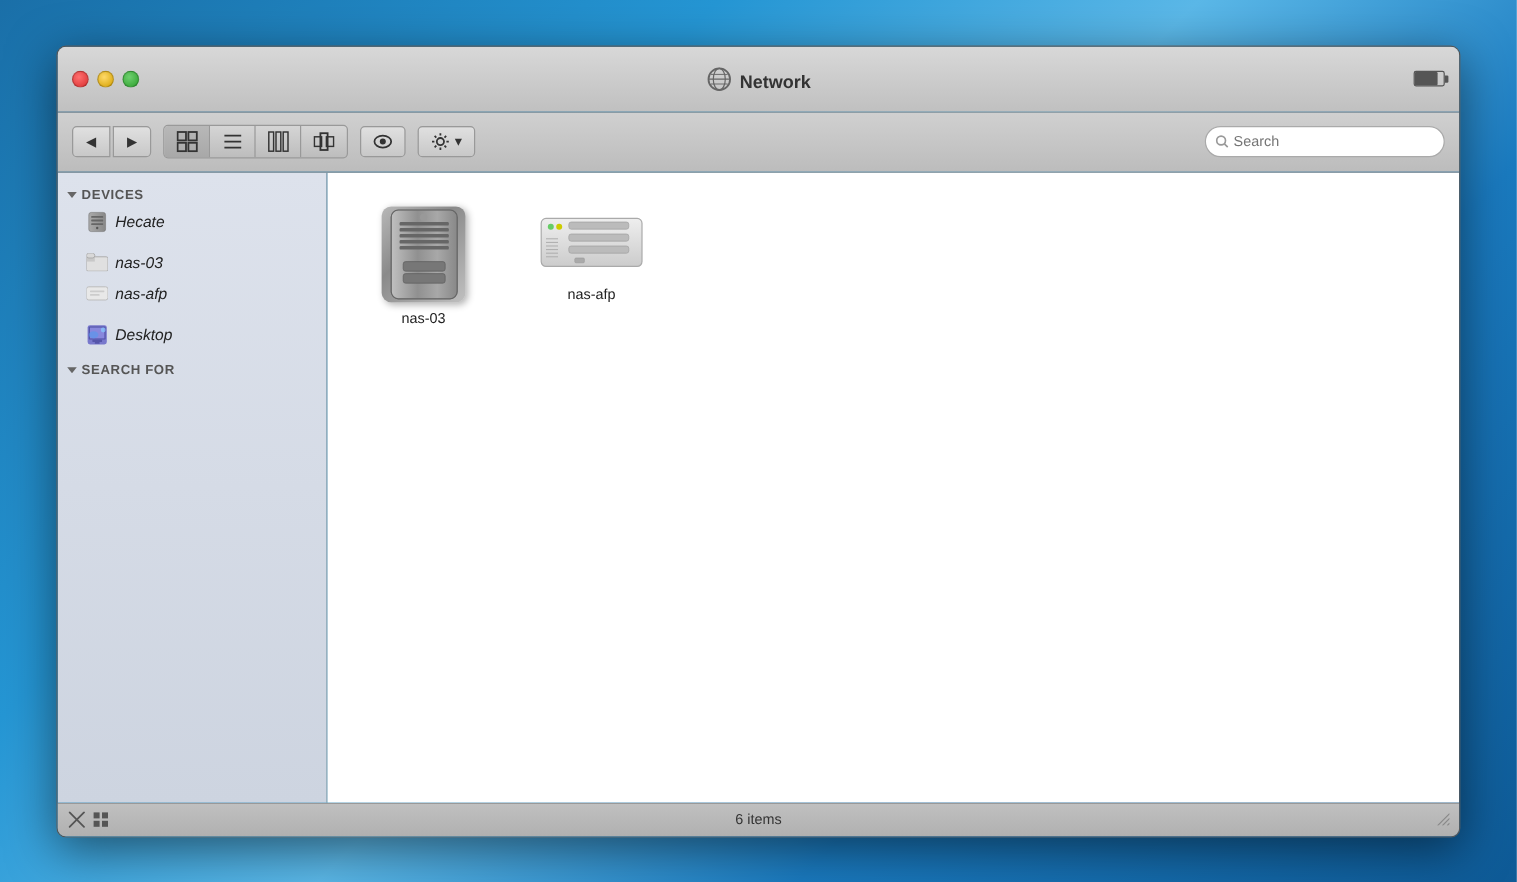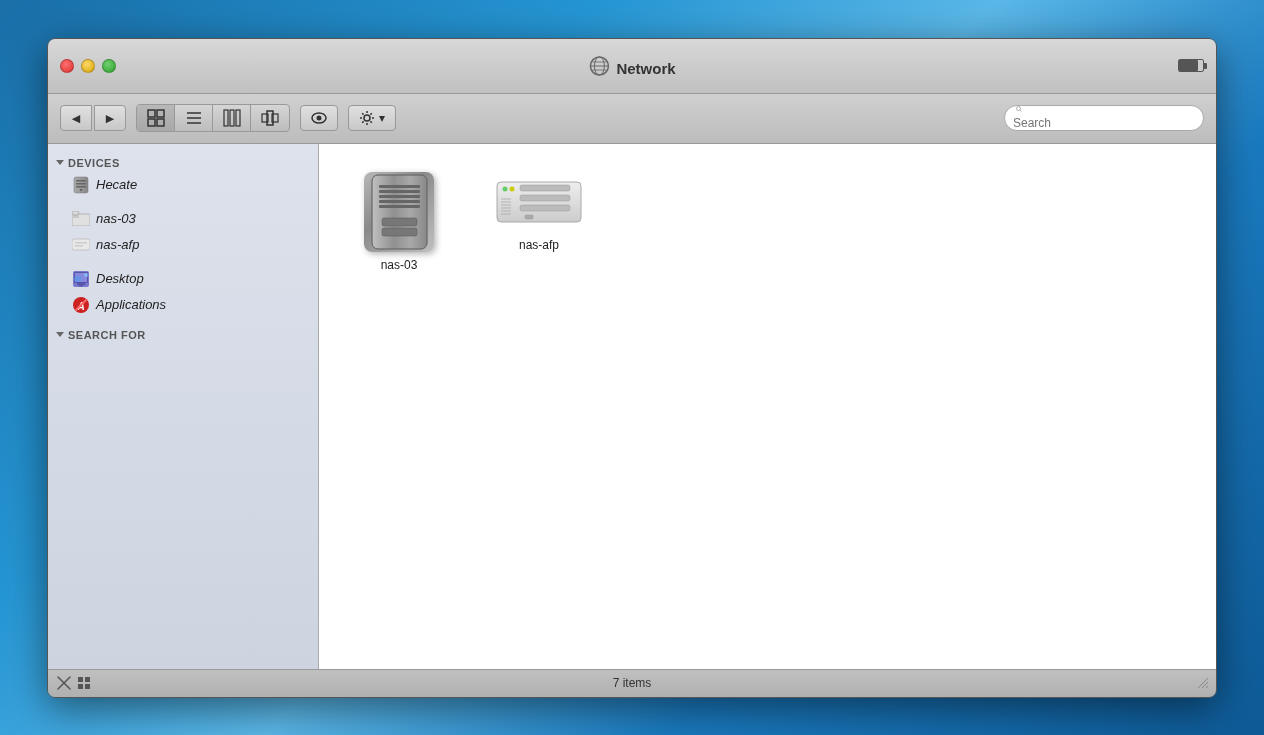--- a/index.html
+++ b/index.html
@@ -177,44 +177,43 @@
     }
 
     .search-box {
       margin-left: auto;
       width: 200px;
       height: 26px;
       background: white;
       border: 1px solid #aaa;
       border-radius: 13px;
       display: flex;
-      align-items: flex-start;
+      align-items: center;
       padding: 0 8px;
       gap: 4px;
-      flex-direction: column;
     }
 
     .search-box input {
       border: none;
       outline: none;
       font-size: 12px;
       width: 100%;
       background: transparent;
     }
 
     
     .main-area {
       flex: 1;
       display: flex;
       overflow: hidden;
     }
 
     
     .sidebar {
-      width: 271px;
+      width: 225px;
       background: linear-gradient(to bottom, #dde2ec, #cdd4e0);
       border-right: 1px solid #aaa;
       flex-shrink: 0;
       overflow-y: auto;
       padding: 10px 0;
       text-align: center;
     }
 
     .sidebar-section {
       margin-bottom: 8px;
@@ -505,30 +504,20 @@
               <rect x="5" y="13" width="8" height="2" rx="0.5" fill="#5555aa"></rect>
               <rect x="7" y="15" width="4" height="1.5" rx="0.5" fill="#5555aa"></rect>
               <circle cx="14" cy="5" r="2" fill="#88ccff" opacity="0.7"></circle>
               <ellipse cx="6" cy="9" rx="4" ry="3" fill="#5599ee" opacity="0.6"></ellipse>
             </svg>
           </div>
           <span>Desktop</span>
         </div>
 
 
-        <div class="sidebar-item">
-          <div class="sidebar-item-icon">
-            <svg width="18" height="18" viewBox="0 0 18 18">
-              <circle cx="9" cy="9" r="8" fill="#cc2222"></circle>
-              <text x="9" y="13.5" text-anchor="middle" font-size="10" fill="white" font-weight="bold">A</text>
-              <line x1="4" y1="14" x2="14" y2="4" stroke="#ff6666" stroke-width="2" stroke-linecap="round"></line>
-            </svg>
-          </div>
-          <span>Applications</span>
-        </div>
 
       </div>
 
       <div class="sidebar-section">
         <div class="sidebar-section-header">
           <div class="triangle triangle-down"></div>
           <span>SEARCH FOR</span>
         </div>
       </div>
     </div>
@@ -607,21 +596,21 @@
       </div>
       <div class="statusbar-icon">
         <svg width="14" height="14" viewBox="0 0 14 14">
           <rect x="1" y="1" width="5" height="5" fill="#555"></rect>
           <rect x="8" y="1" width="5" height="5" fill="#555"></rect>
           <rect x="1" y="8" width="5" height="5" fill="#555"></rect>
           <rect x="8" y="8" width="5" height="5" fill="#555"></rect>
         </svg>
       </div>
     </div>
-    <span class="statusbar-count">7 items</span>
+    <span class="statusbar-count">6 items</span>
     <div class="statusbar-right">
       <svg width="16" height="14" viewBox="0 0 16 14">
         <line x1="6" y1="14" x2="16" y2="4" stroke="#888" stroke-width="1"></line>
         <line x1="10" y1="14" x2="16" y2="8" stroke="#888" stroke-width="1"></line>
         <line x1="14" y1="14" x2="16" y2="12" stroke="#888" stroke-width="1"></line>
       </svg>
     </div>
   </div>
 </div>
 

